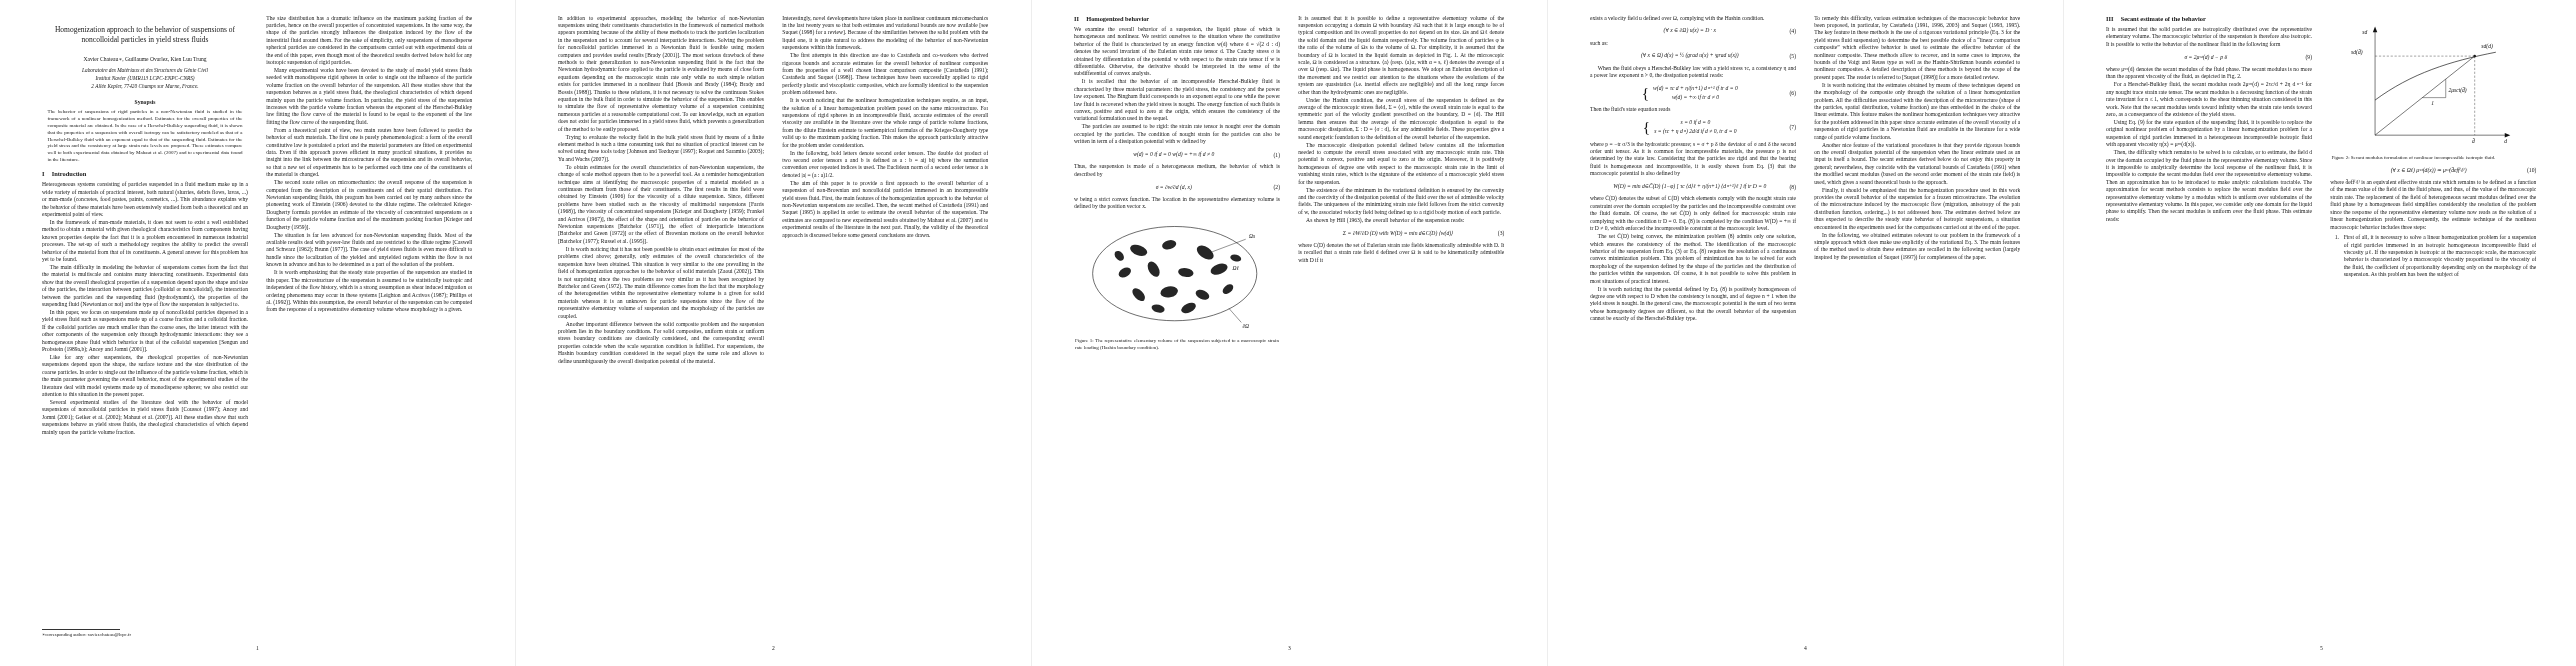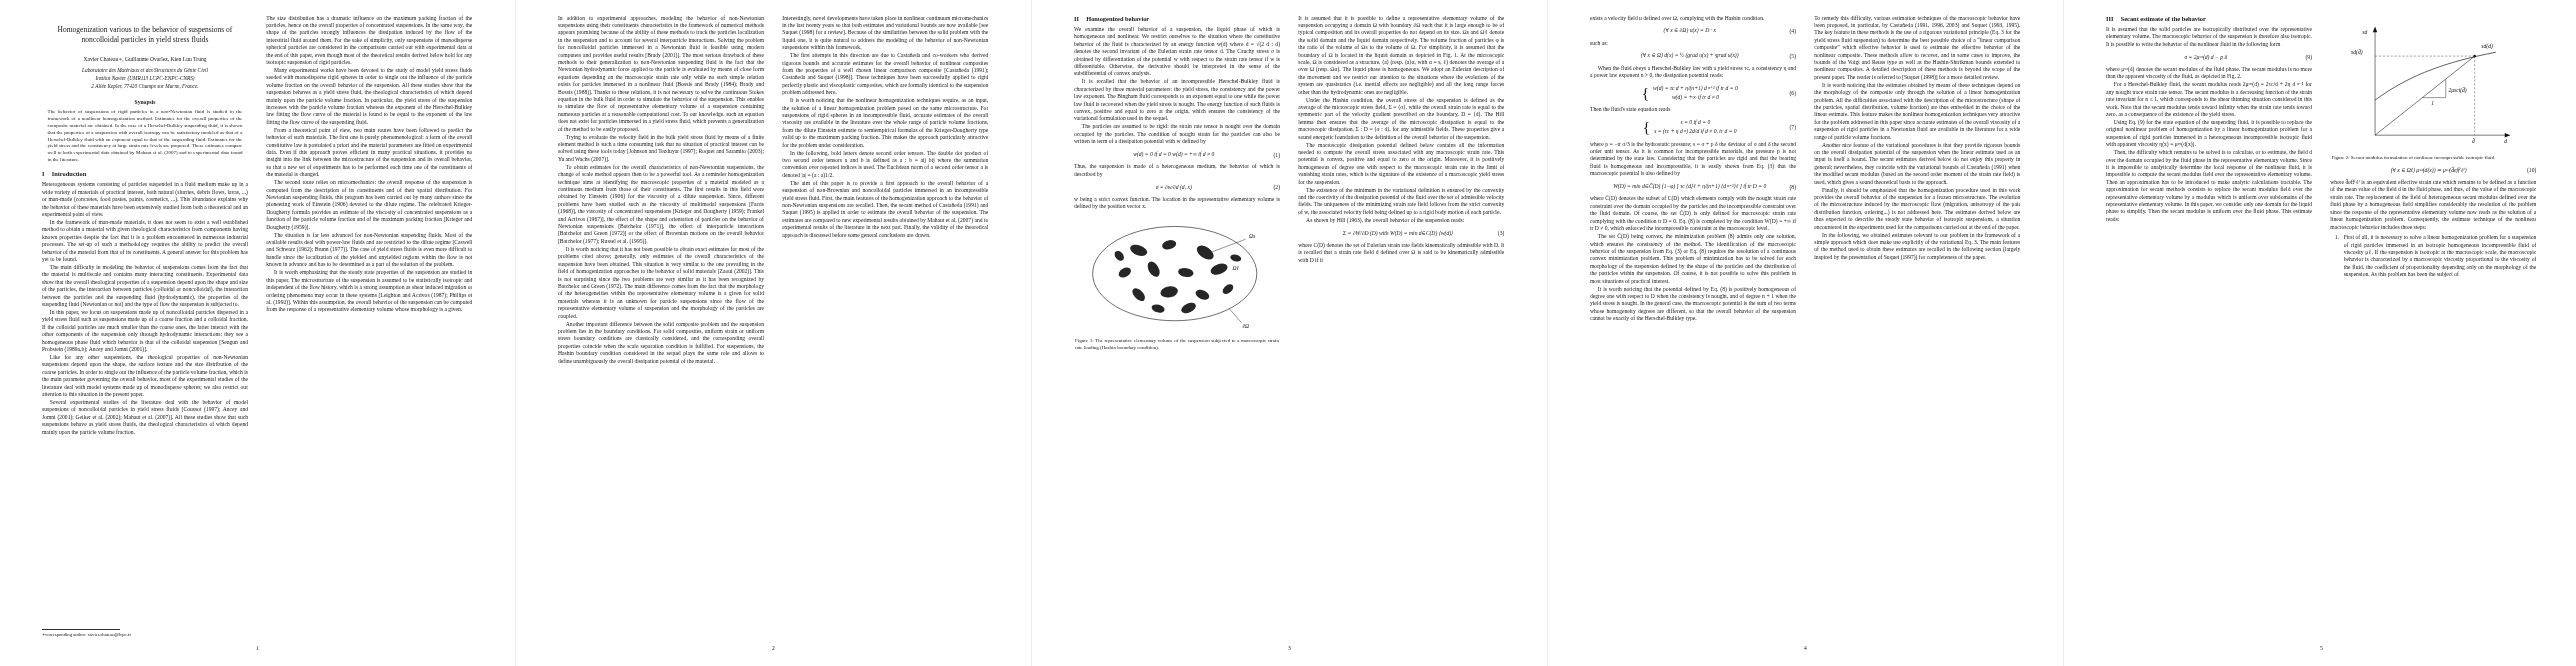--- a/index.html
+++ b/index.html
@@ -42,21 +42,21 @@
 </style>
 </head>
 <body>
 
 <div class="arxiv-stamp">arXiv:1006.2293v1  [cond-mat.soft]  11 Jun 2010</div>
 <div id="pages-root">
     <div class="page">
       <div class="page-inner">
         <div class="cols">
           <div class="col">
-            <div class="doc-title">Homogenization various to the behavior of suspensions of noncolloidal particles in yield stress fluids</div>
+            <div class="doc-title">Homogenization approach to the behavior of suspensions of noncolloidal particles in yield stress fluids</div>
             <div class="doc-authors">Xavier Chateau∗, Guillaume Ovarlez, Kien Luu Trung</div>
             <div class="doc-affil">Laboratoire des Matériaux et des Structures du Génie Civil</div>
             <div class="doc-affil">Institut Navier (UMR113 LCPC-ENPC-CNRS)</div>
             <div class="doc-affil">2 Allée Kepler, 77420 Champs sur Marne, France.</div>
             <div class="abs-head">Synopsis</div>
             <div class="abs-text">The behavior of suspensions of rigid particles in a non-Newtonian fluid is studied in the framework of a nonlinear homogenization method. Estimates for the overall properties of the composite material are obtained. In the case of a Herschel-Bulkley suspending fluid, it is shown that the properties of a suspension with overall isotropy can be satisfactory modeled as that of a Herschel-Bulkley fluid with an exponent equal to that of the suspending fluid. Estimates for the yield stress and the consistency at large strain rate levels are proposed. These estimates compare well to both experimental data obtained by Mahaut et al. (2007) and to experimental data found in the literature.</div>
             <div class="sec-h"><span class="sec-num">I</span><span class="sec-title">Introduction</span></div>
             <div class="para ni">Heterogeneous systems consisting of particles suspended in a fluid medium make up in a wide variety of materials of practical interest, both natural (slurries, debris flows, lavas, ...) or man-made (concretes, food pastes, paints, cosmetics, ...). This abundance explains why the behavior of these materials have been extensively studied from both a theoretical and an experimental point of view.</div>
             <div class="para">In the framework of man-made materials, it does not seem to exist a well established method to obtain a material with given rheological characteristics from components having known properties despite the fact that it is a problem encountered in numerous industrial processes. The set-up of such a methodology requires the ability to predict the overall behavior of the material from that of its constituents. A general answer for this problem has yet to be found.</div>
             <div class="para">The main difficulty in modeling the behavior of suspensions comes from the fact that the material is multiscale and contains many interacting constituents. Experimental data show that the overall rheological properties of a suspension depend upon the shape and size of the particles, the interaction between particles (colloidal or noncolloidal), the interaction between the particles and the suspending fluid (hydrodynamic), the properties of the suspending fluid (Newtonian or not) and the type of flow the suspension is subjected to.</div>

